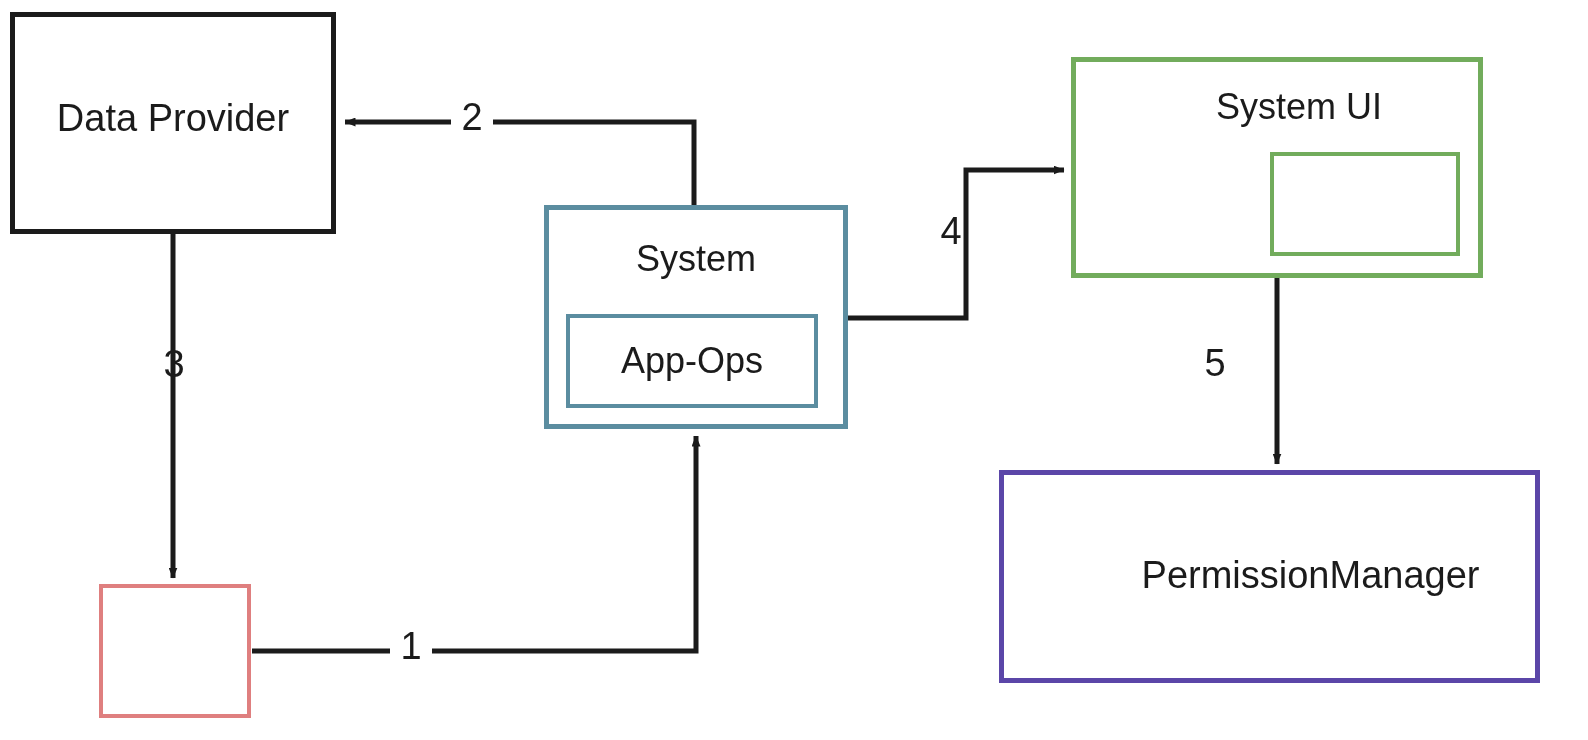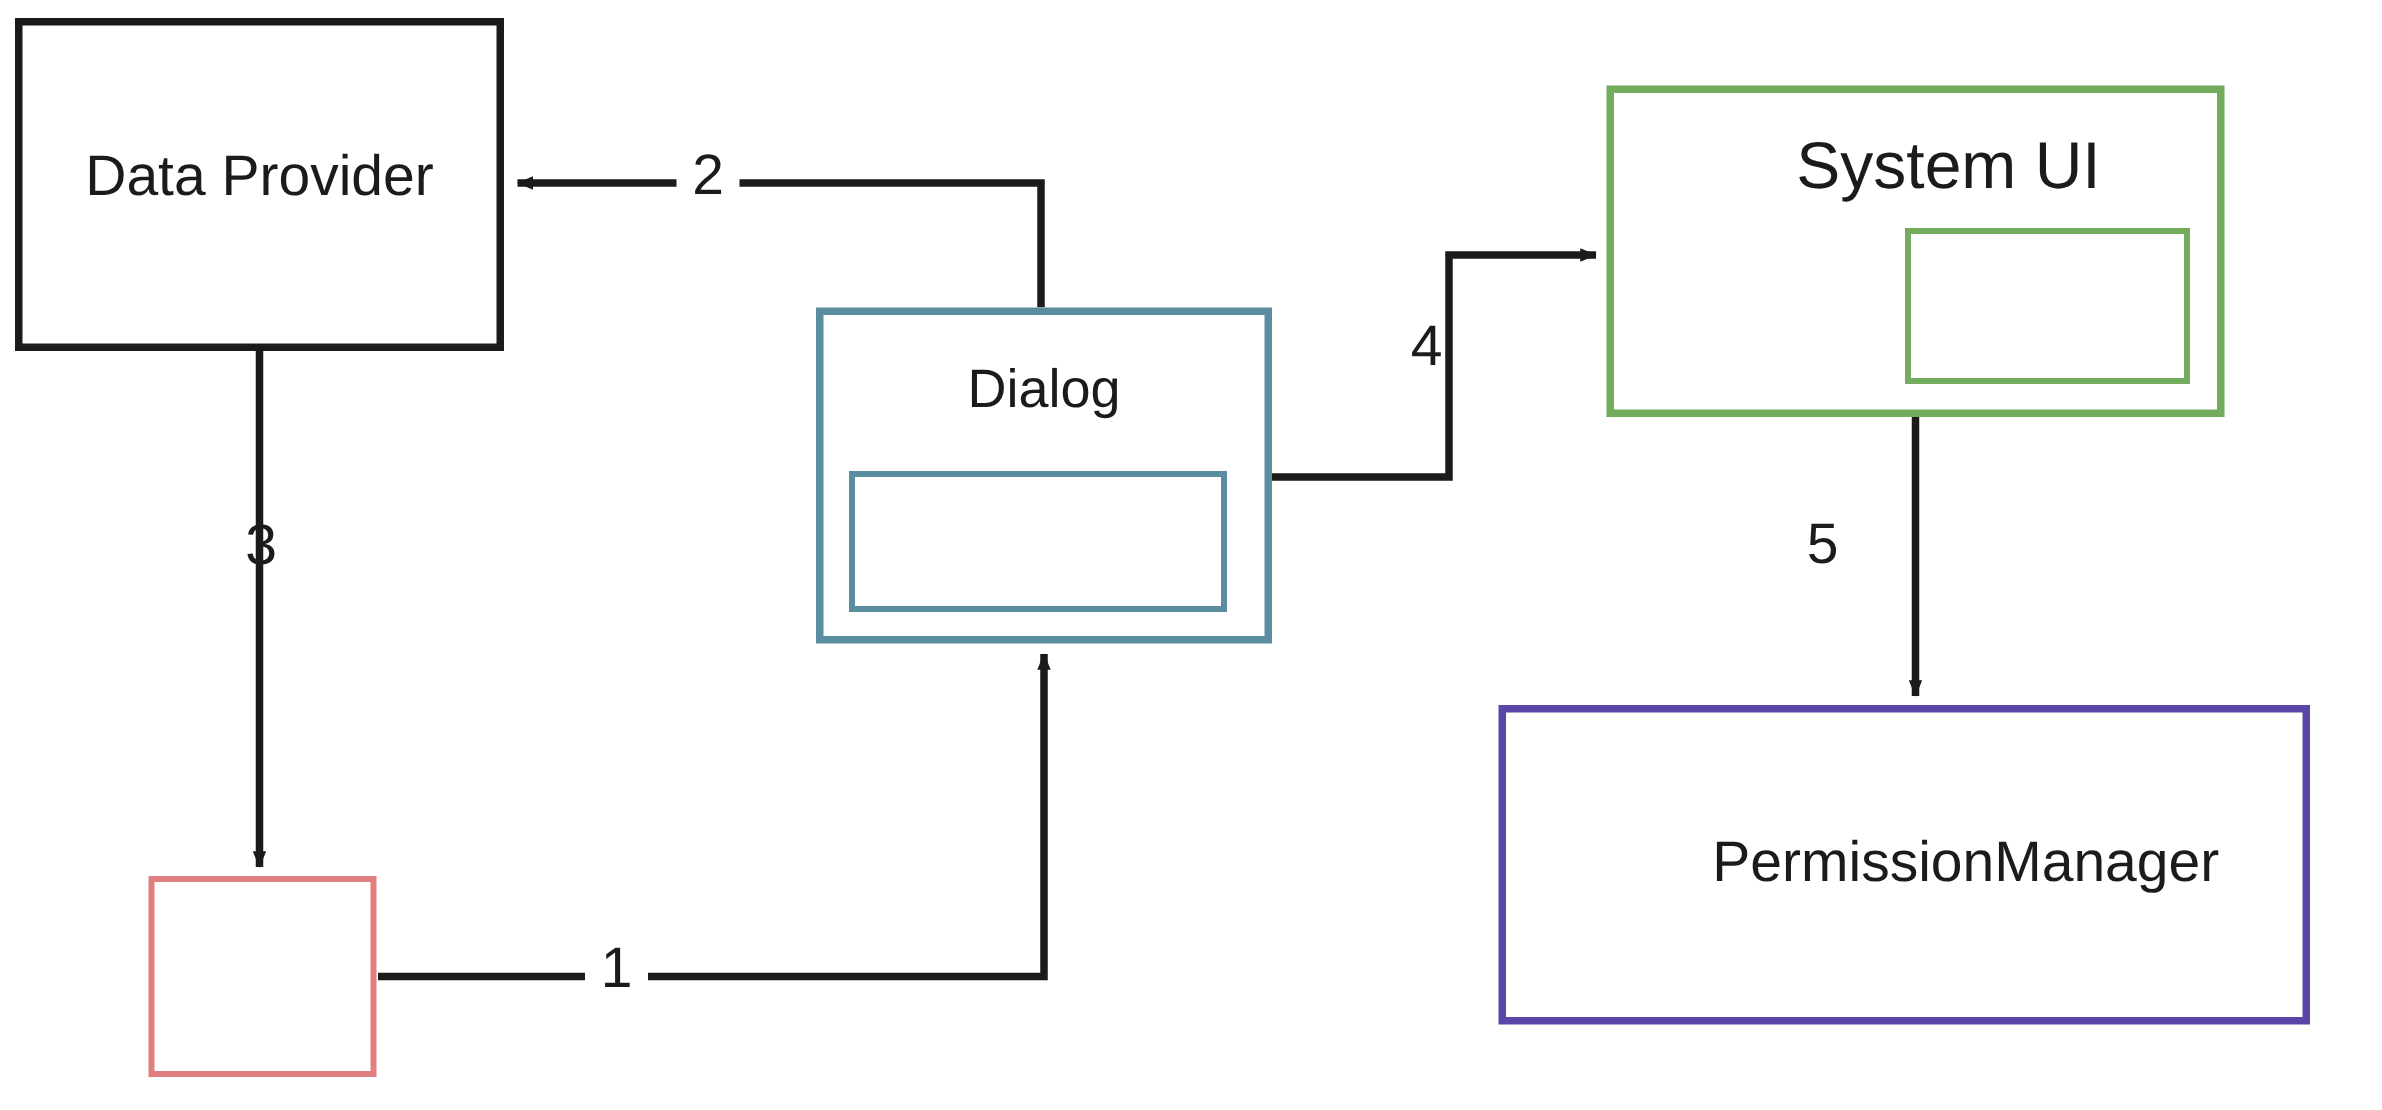--- a/index.html
+++ b/index.html
@@ -73,26 +73,27 @@
 
     <g>
       <path d="M1277,278 L1277,464" fill="none" stroke="#1b1b1b" stroke-width="5" marker-end="url(#arrowhead)"></path>
     </g>
   </svg>
 
   <div class="node" style="left:10px; top:12px; width:326px; height:222px; border:5px solid #1b1b1b;"></div>
   <div class="node-label" style="left:10px; top:97px; width:326px; font-size:38px;">Data Provider</div>
 
   <div class="node" style="left:544px; top:205px; width:304px; height:224px; border:5px solid #5b8da0;"></div>
-  <div class="node-label" style="left:544px; top:238px; width:304px; font-size:36px;">Dialog</div>
+  <div class="node-label" style="left:544px; top:238px; width:304px; font-size:36px;">System</div>
 
   <div class="node" style="left:566px; top:314px; width:252px; height:94px; border:4px solid #5b8da0;"></div>
+  <div class="node-label" style="left:566px; top:340px; width:252px; font-size:36px;">App-Ops</div>
 
   <div class="node" style="left:1071px; top:57px; width:412px; height:221px; border:5px solid #72ac5c;"></div>
-  <div class="node-label" style="left:1071px; top:86px; width:456px; font-size:44px;">System UI</div>
+  <div class="node-label" style="left:1071px; top:86px; width:456px; font-size:36px;">System UI</div>
 
   <div class="node" style="left:1270px; top:152px; width:190px; height:104px; border:4px solid #72ac5c;"></div>
 
   <div class="node" style="left:99px; top:584px; width:152px; height:134px; border:4px solid #df7f7f;"></div>
 
   <div class="node" style="left:999px; top:470px; width:541px; height:213px; border:5px solid #5b46a8;"></div>
   <div class="node-label" style="left:999px; top:554px; width:541px; font-size:38px;padding-left:41px;">PermissionManager</div>
 
   <div class="edge-label" style="left:390px; top:627px; width:30px; font-size:38px; padding:0 6px;">1</div>
 

